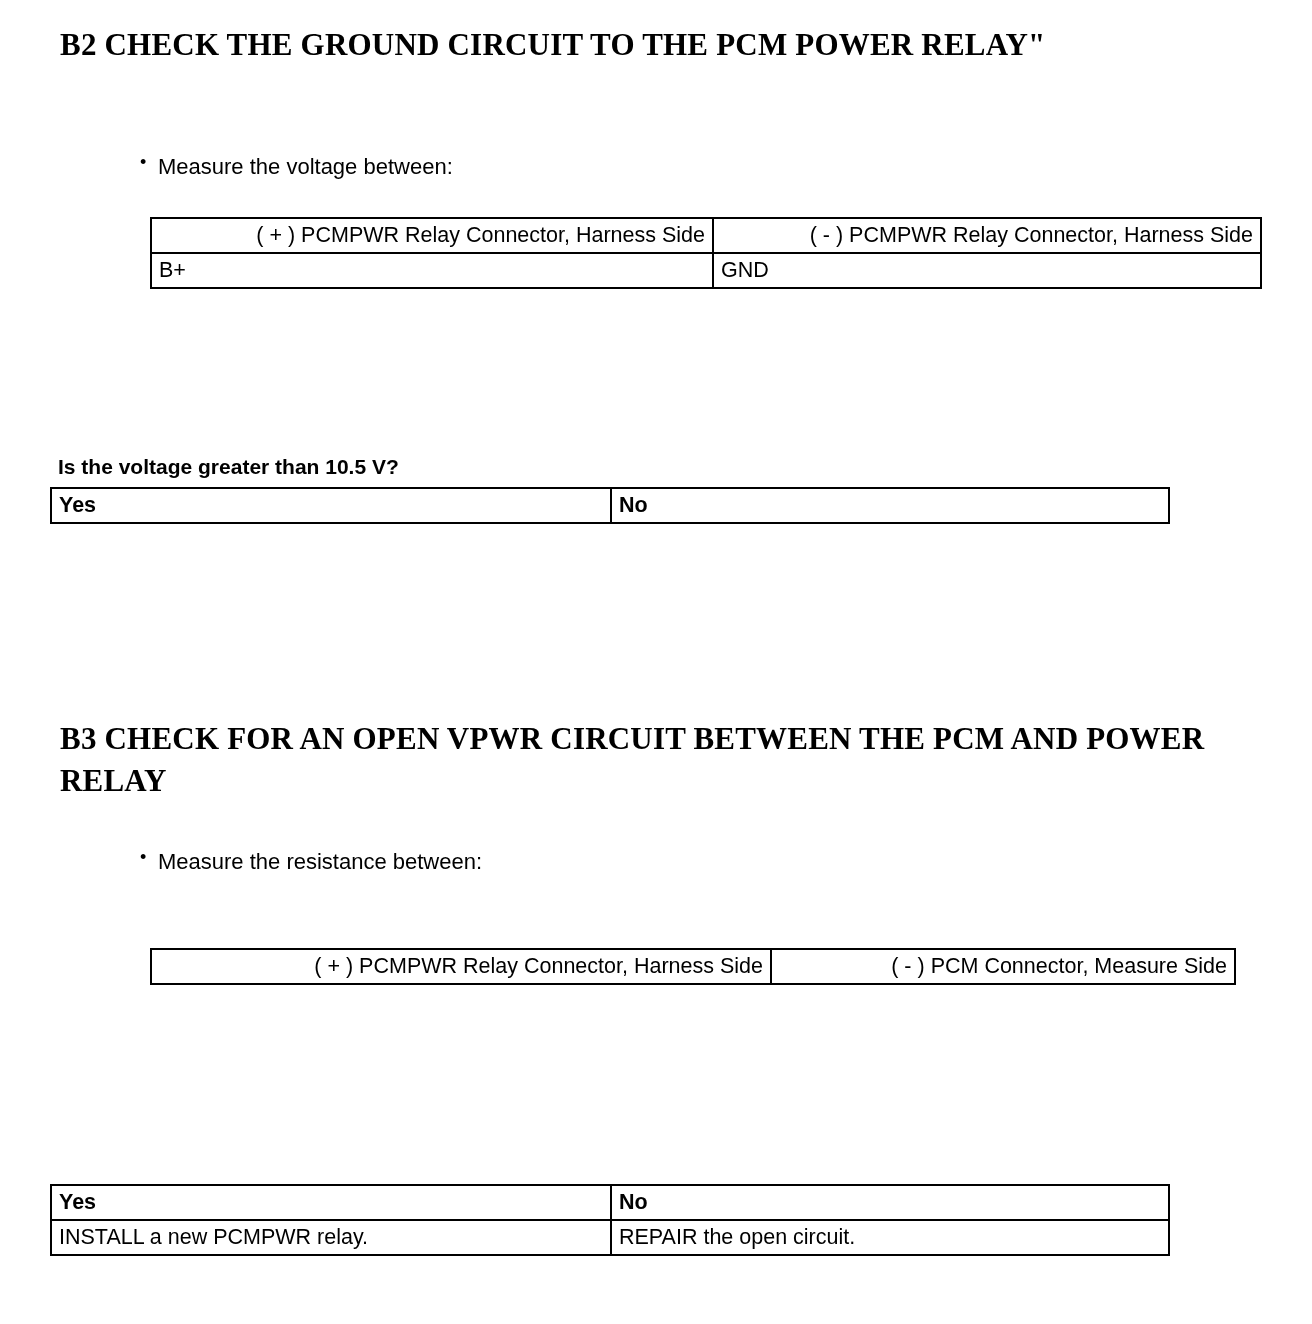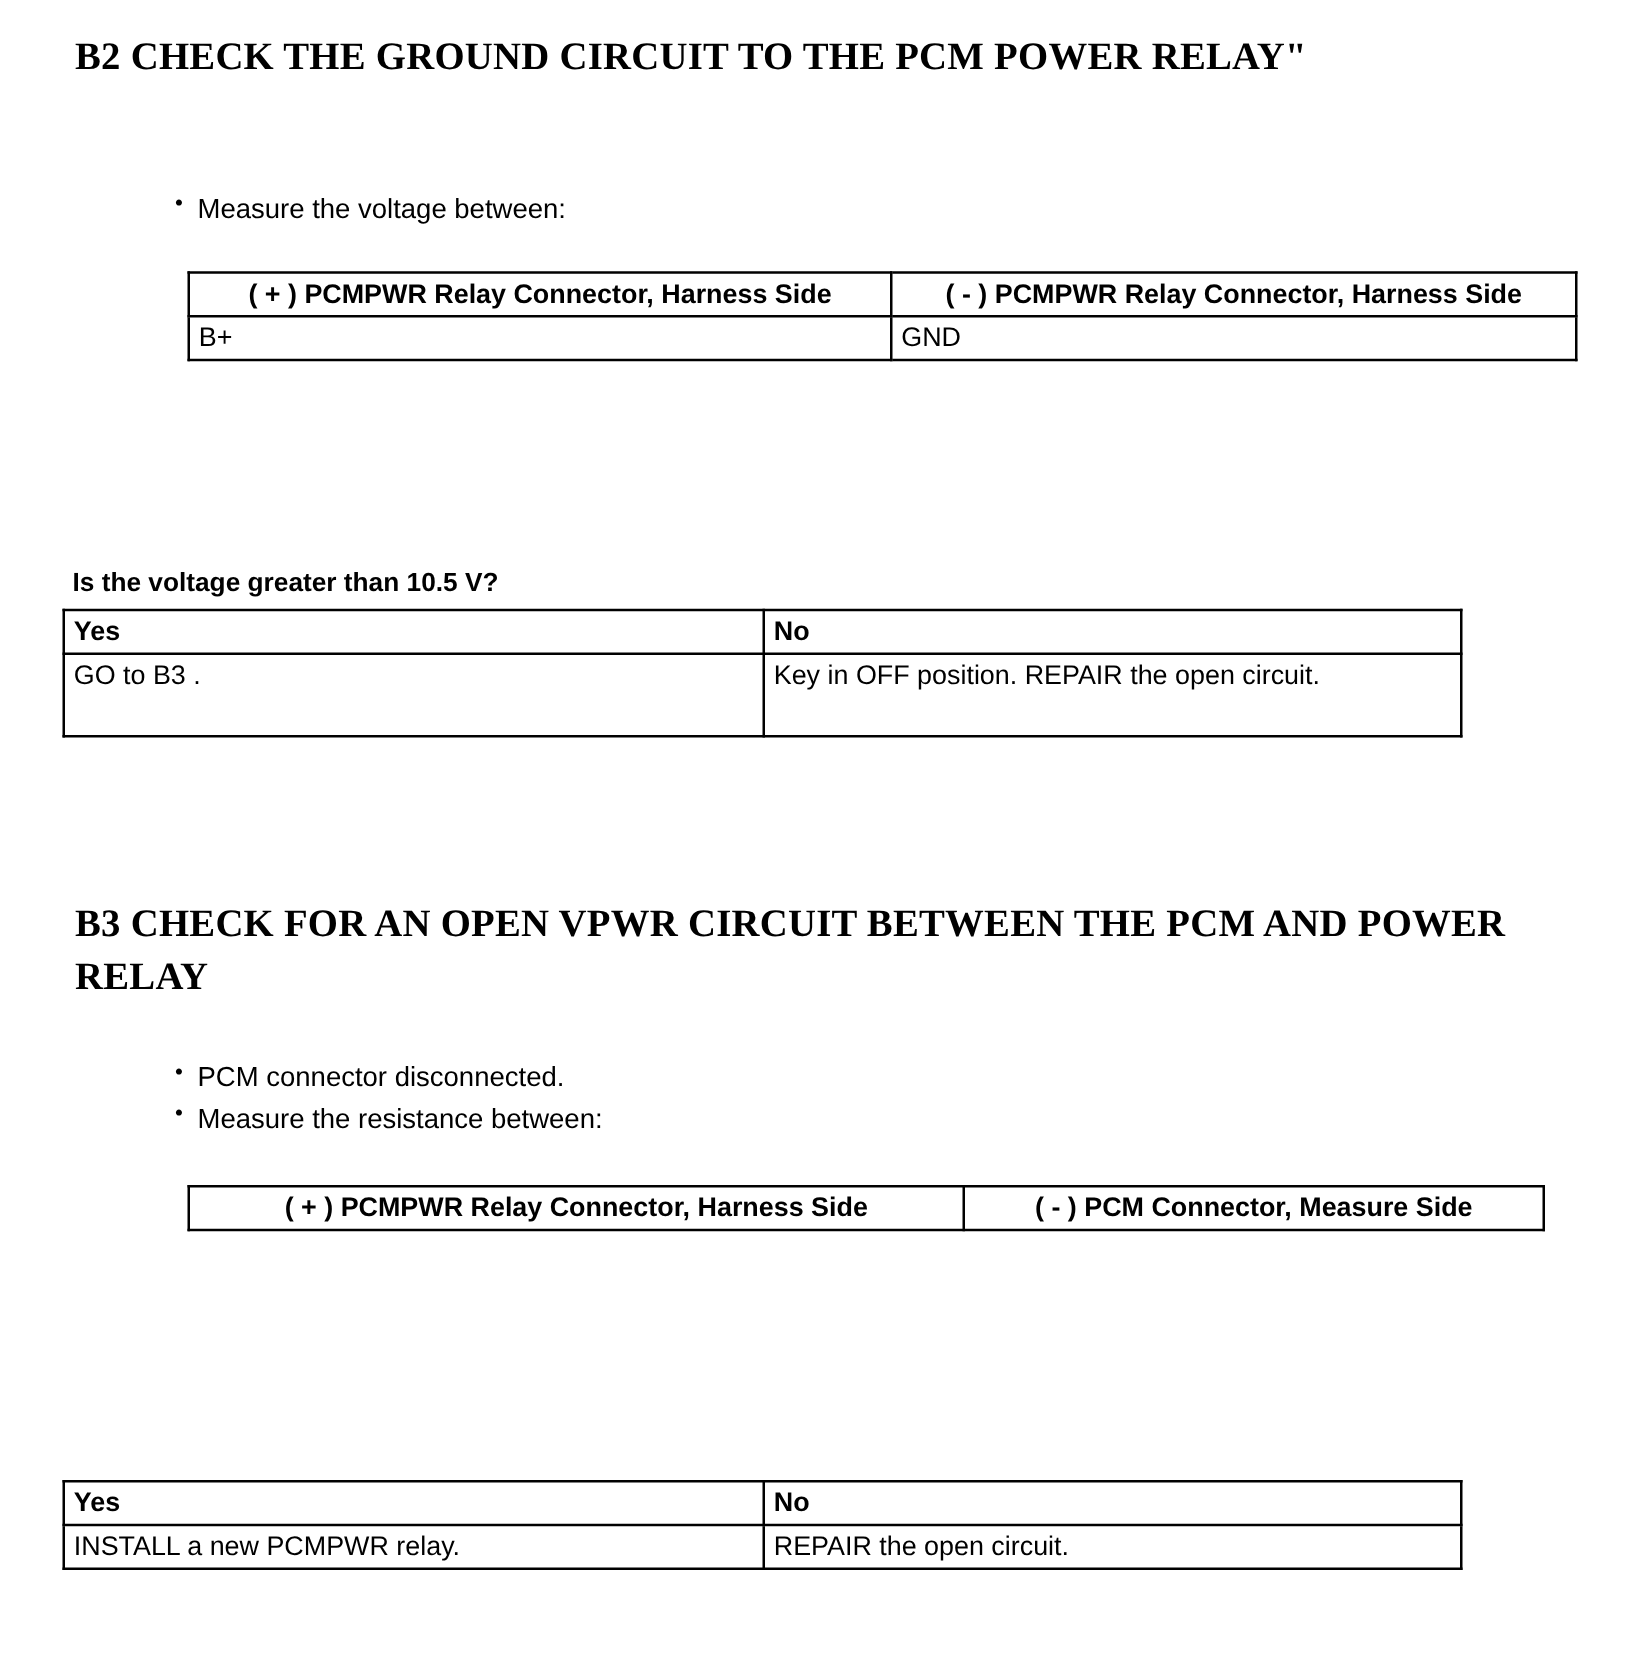--- a/index.html
+++ b/index.html
@@ -52,22 +52,22 @@
     table-layout: fixed;
   }
   table.grid td {
     border: 2px solid #000000;
     padding: 3px 7px;
     font-size: 21.5px;
     line-height: 1.25;
     vertical-align: top;
   }
   td.hdr {
-    font-weight: bold;
-    text-align: center;
+    font-weight: normal;
+    text-align: right;
     vertical-align: middle;
   }
   td.center-bold {
     font-weight: bold;
     text-align: left;
   }
   .question {
     font-weight: bold;
     font-size: 21px;
     margin: 0 0 2px 0;
@@ -130,31 +130,26 @@
   <table class="grid" id="b2-answer-table">
     <colgroup>
         <col class="c1">
         <col class="c2">
       </colgroup>
     <tbody>
       <tr>
         <td class="center-bold">Yes</td>
         <td class="center-bold">No</td>
       </tr>
-      <tr>
-        <td class="ans">GO to B3 .</td>
-        <td class="ans">Key in OFF position. REPAIR the open circuit.</td>
-      </tr>
     </tbody>
   </table>
 
   <h1 class="section-title" id="b3-title">B3 CHECK FOR AN OPEN VPWR CIRCUIT BETWEEN THE PCM AND POWER RELAY</h1>
 
   <ul class="bullets" id="b3-bullets">
-    <li>PCM connector disconnected.</li>
     <li>Measure the resistance between:</li>
   </ul>
 
   <table class="grid" id="b3-measure-table">
     <colgroup>
         <col class="c1">
         <col class="c2">
       </colgroup>
     <tbody>
       <tr>

